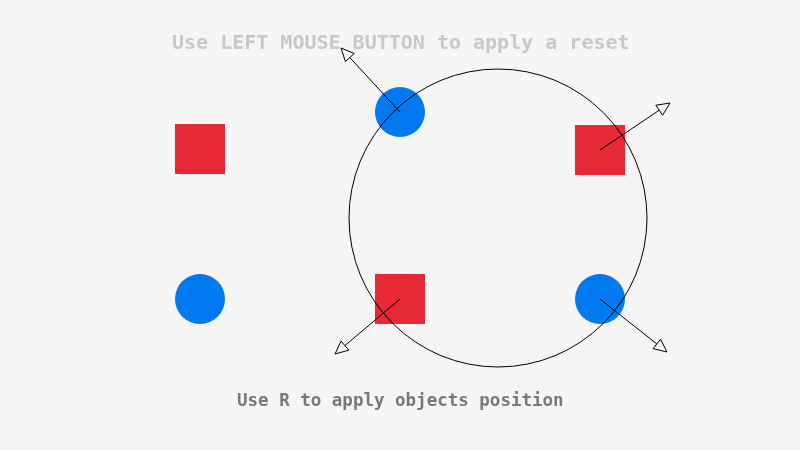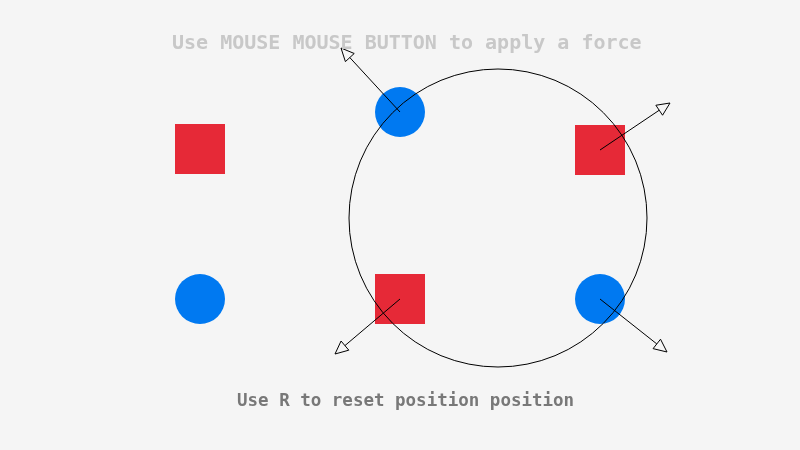--- a/index.html
+++ b/index.html
@@ -52,15 +52,15 @@
       <circle cx="498" cy="218" r="149" fill="none" stroke="#000000" stroke-width="1"></circle>
       <line x1="400" y1="112" x2="349.81143659161046" y2="57.558168506153706" stroke="#000000" stroke-width="1"></line>
       <polygon points="341,48 354.22289897906603,53.49135161771812 345.3999742041549,61.624985394589295" fill="none" stroke="#000000" stroke-width="1" stroke-linejoin="miter"></polygon>
       <line x1="600" y1="150" x2="659.2071252984158" y2="110.24664444249225" stroke="#000000" stroke-width="1"></line>
       <polygon points="670,103 662.5517304257199,115.22797122783881 655.8625201711117,105.2653176571457" fill="none" stroke="#000000" stroke-width="1" stroke-linejoin="miter"></polygon>
       <line x1="400" y1="299" x2="344.92402170979847" y2="345.60275086093975" stroke="#000000" stroke-width="1"></line>
       <polygon points="335,354 341.04836826100143,341.02243314872504 348.7996751585955,350.18306857315446" fill="none" stroke="#000000" stroke-width="1" stroke-linejoin="miter"></polygon>
       <line x1="600" y1="299" x2="656.8043193149547" y2="343.93476005511343" stroke="#000000" stroke-width="1"></line>
       <polygon points="667,352 653.0819008788532,348.64045883282665 660.5267377510562,339.2290612774002" fill="none" stroke="#000000" stroke-width="1" stroke-linejoin="miter"></polygon>
     </svg>
-  <div class="hint hint-top">Use MOUSE MOUSE BUTTON to apply a force</div>
-  <div class="hint hint-bottom">Use R to reset position position</div>
+  <div class="hint hint-top">Use LEFT MOUSE BUTTON to apply a reset</div>
+  <div class="hint hint-bottom">Use R to apply objects position</div>
 </div>
 
 </body></html>

